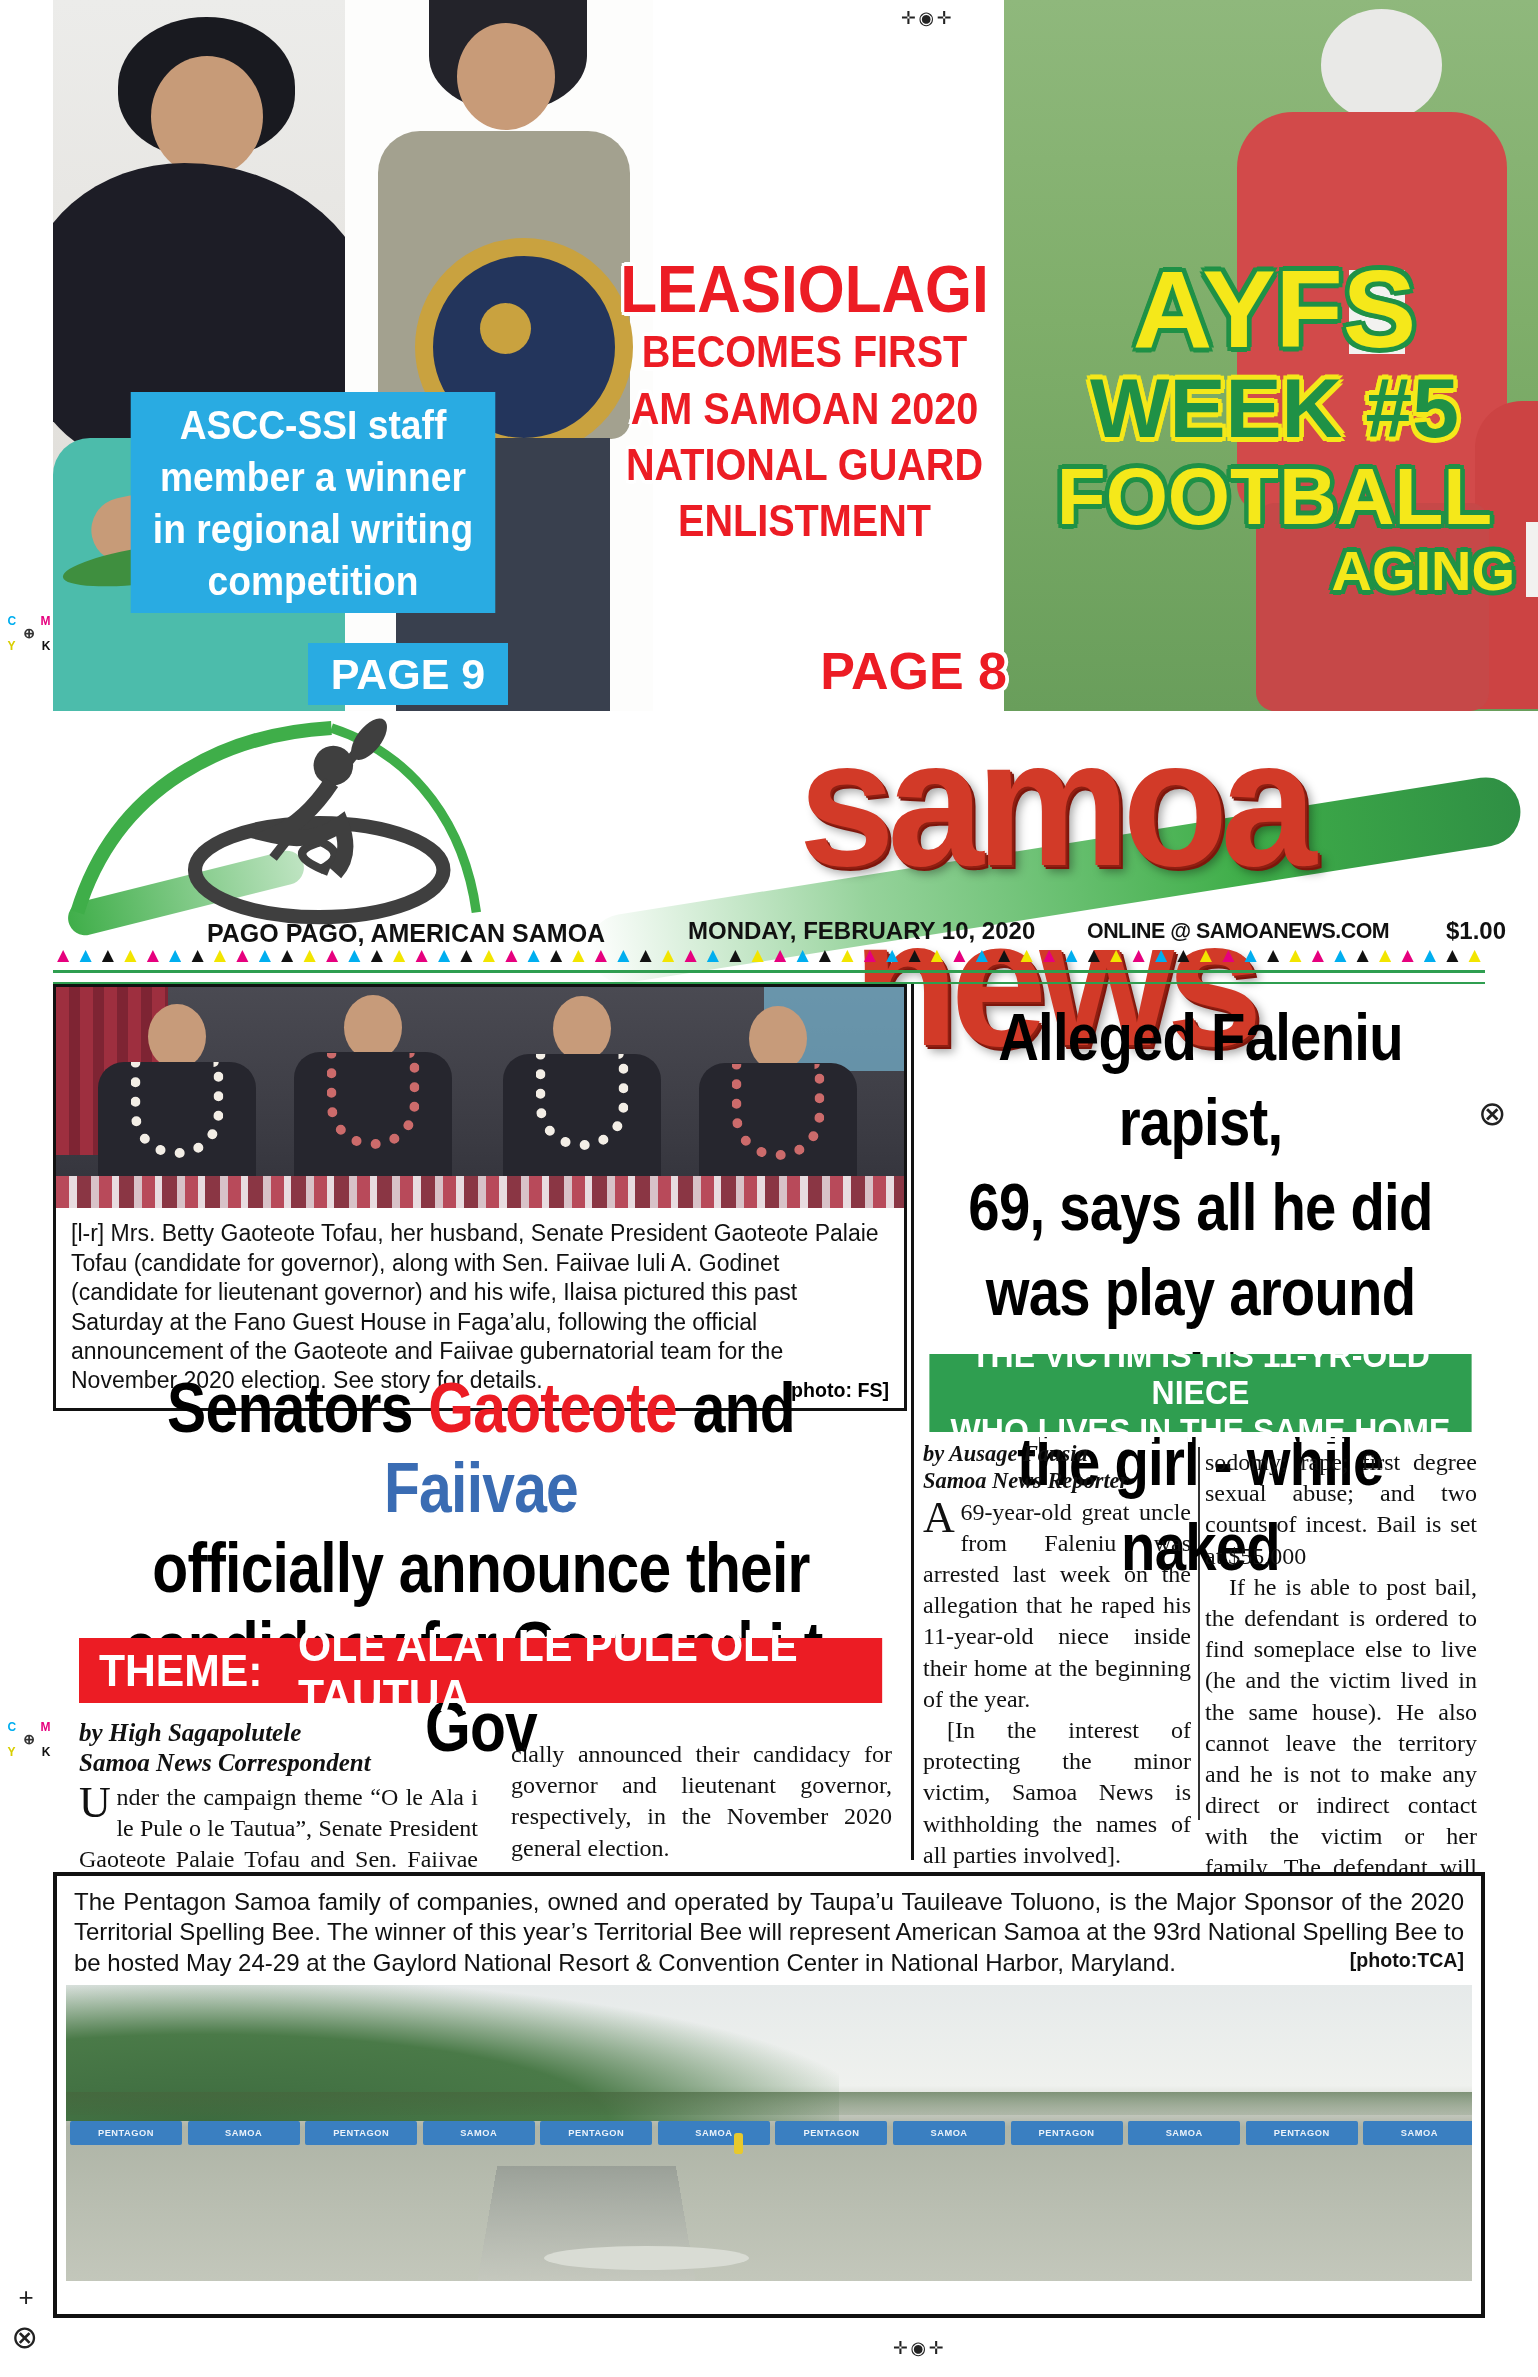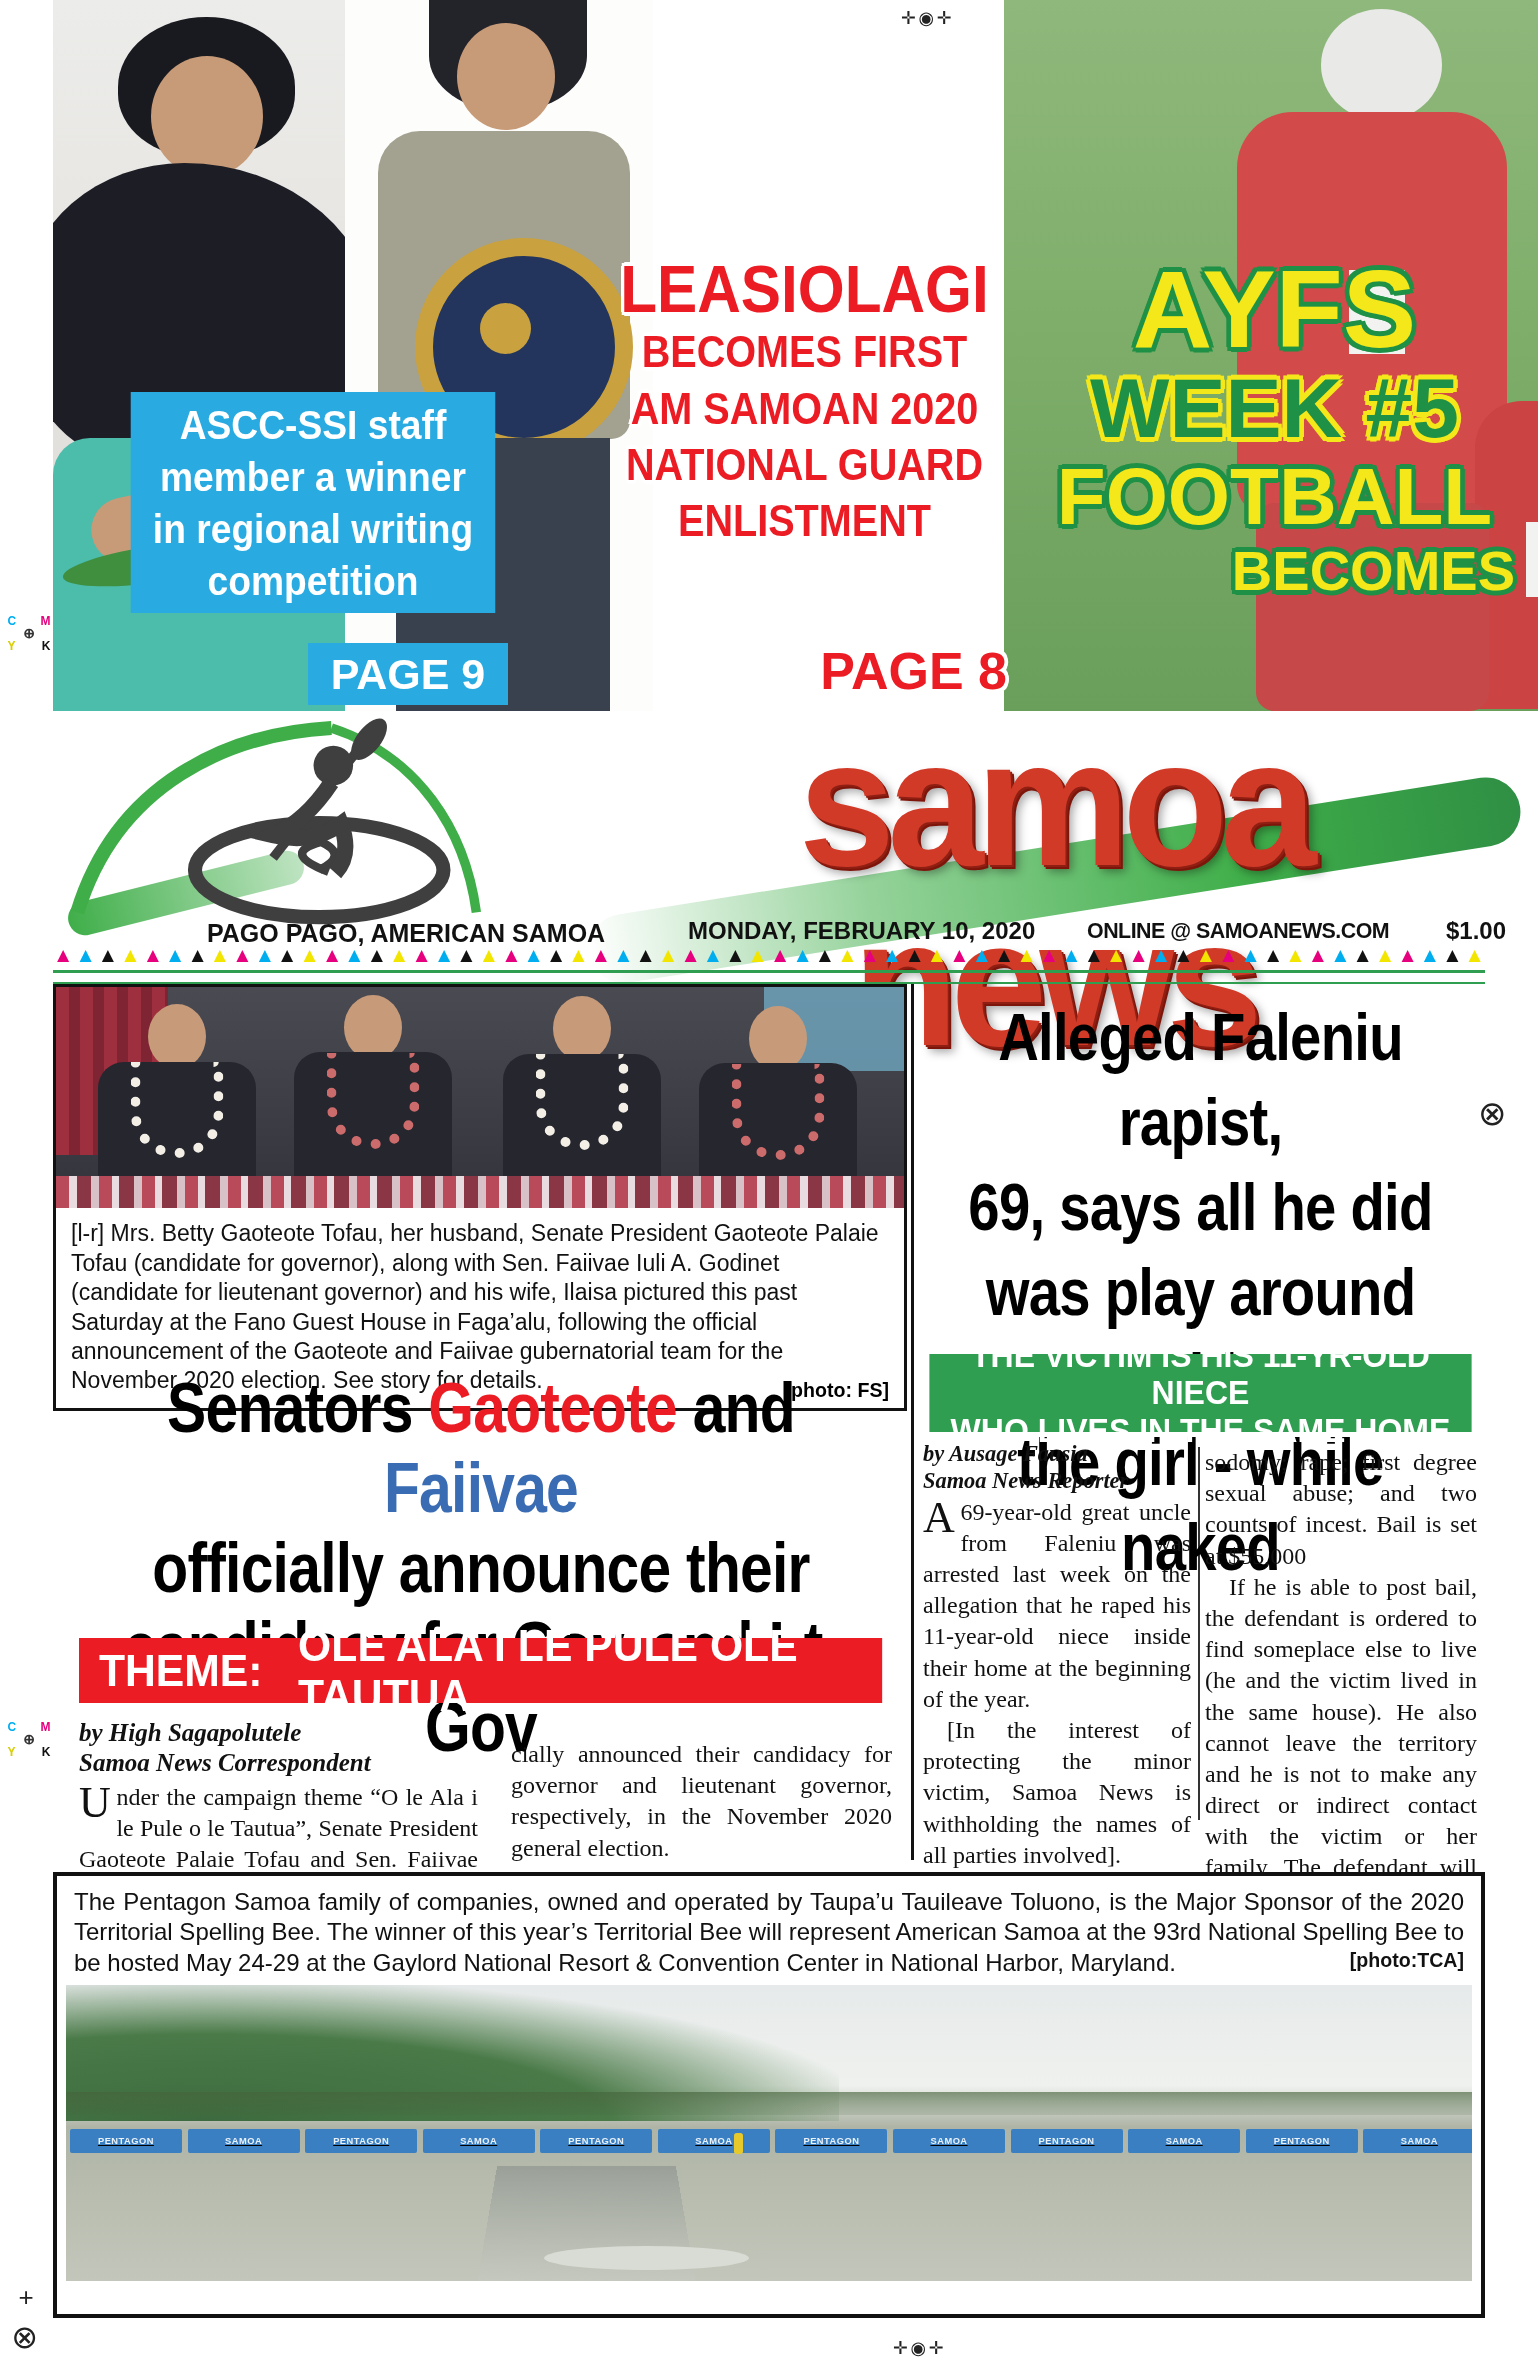--- a/index.html
+++ b/index.html
@@ -119,21 +119,21 @@
   .bottom-text{padding:11.2px 17px 3.7px;font-size:24px;line-height:1.26;color:#111;text-align:justify;}
   .bottom-lead{display:block;text-align:center;font-weight:bold;font-size:21.4px;letter-spacing:-0.4px;}
   .bottom-credit{float:right;font-weight:bold;font-size:19.6px;}
   .pentagon-photo{position:relative;margin:3.7px 9.3px;height:296px;overflow:hidden;
       background:linear-gradient(180deg,#e6eaea 0%,#eff1ee 34%,#aeb4a6 48%,#b8bdb0 72%,#c3c7bb 100%);}
   .mountains{position:absolute;left:0;top:0;width:55%;height:46%;
       background:radial-gradient(ellipse at 18% 100%,#3d6b3f 0%,#4a7a48 45%,rgba(90,130,80,.0) 75%);}
   .treeline{position:absolute;left:0;top:36%;width:100%;height:8%;
       background:linear-gradient(180deg,rgba(70,100,60,.65),rgba(70,100,60,.15));}
   .banner-row{position:absolute;left:0;top:46%;width:100%;height:32px;display:flex;gap:5.6px;padding:0 3.7px;
-      align-items:flex-end;text-decoration:underline;}
+      align-items:flex-start;}
   .banner-seg{flex:1;background:#3a7fc1;color:#eaf2fa;font-size:9.3px;font-weight:bold;text-align:center;
       line-height:24px;height:24px;border-radius:1.9px;letter-spacing:0.5px;overflow:hidden;}
   .road{position:absolute;left:30%;top:58%;width:14%;height:42%;background:linear-gradient(180deg,#9aa098,#c6c9bf);
       transform:perspective(186px) rotateX(18deg);}
   .worker{position:absolute;left:47.5%;top:50%;width:9.3px;height:20.5px;background:#e8c92c;border-radius:2.8px;}
   .puddle{position:absolute;left:34%;top:88%;width:205px;height:24px;border-radius:50%;background:#d9dcd4;}
 
   
   .regmark{color:#222;}
   .cmyk-mark{width:43px;font-size:12px;font-weight:bold;line-height:12px;text-align:center;}
@@ -187,21 +187,21 @@
     <div class="ln outline-white">AM SAMOAN 2020</div>
     <div class="ln outline-white">NATIONAL GUARD</div>
     <div class="ln outline-white">ENLISTMENT</div>
   </div>
   <div class="abs page8 outline-white">PAGE 8</div>
 
   <div class="abs ayfs-block">
     <div class="ayfs-l1 yellow-green">AYFS</div>
     <div class="ayfs-l2 green-yellow">WEEK #5</div>
     <div class="ayfs-l3 yellow-green">FOOTBALL</div>
-    <div class="sports-line yellow-green">BECOMES</div>
+    <div class="sports-line yellow-green">AGING</div>
   </div>
 
   <div class="abs ribbon"></div>
   <div class="abs ribbon2"></div>
   <svg class="abs logo-svg" viewBox="0 0 560 225">
     <path d="M28 208 C 70 70, 190 18, 298 12" stroke="#3fae49" stroke-width="15" fill="none"></path>
     <path d="M298 12 C 390 42, 440 120, 452 208" stroke="#3fae49" stroke-width="10" fill="none"></path>
     <ellipse cx="285" cy="163" rx="132" ry="50" fill="none" stroke="#3f3f3f" stroke-width="15"></ellipse>
     <path d="M285 163 q 32 -16 2 -30 q -44 12 8 32" stroke="#3f3f3f" stroke-width="9" fill="none"></path>
     <path d="M236 150 L 332 28" stroke="#3f3f3f" stroke-width="10"></path>

